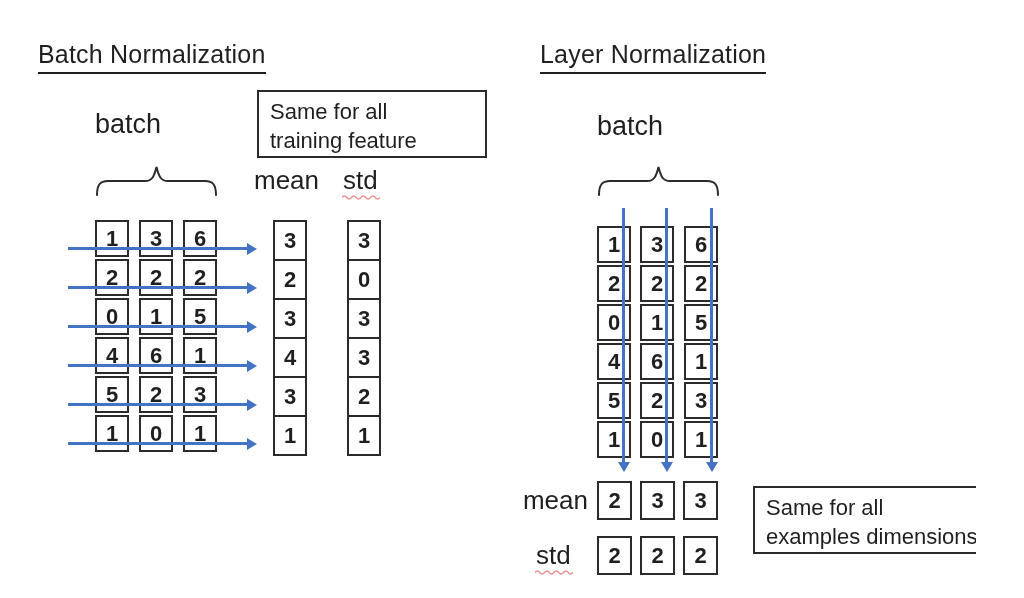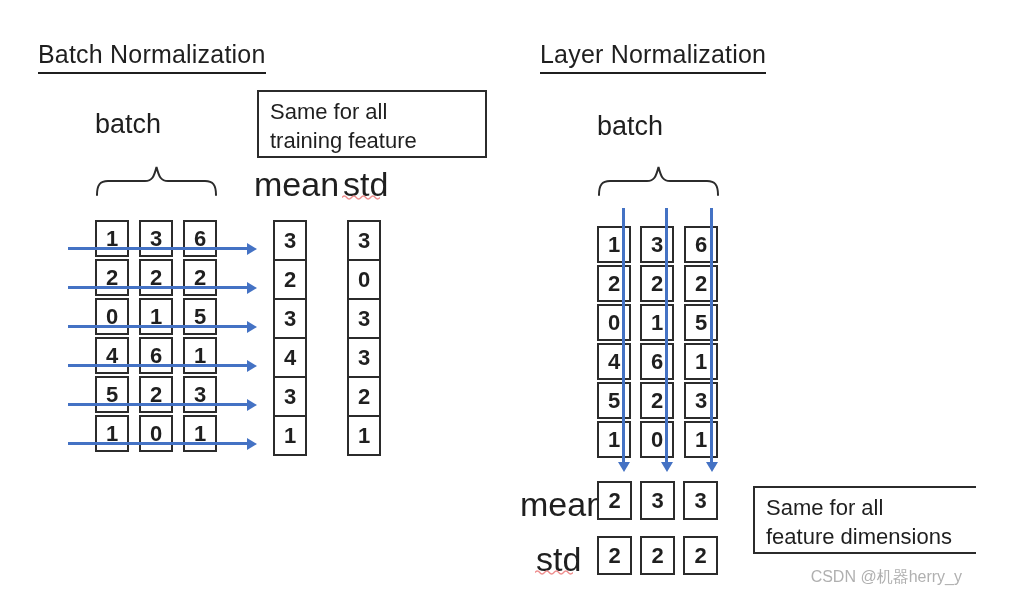--- a/index.html
+++ b/index.html
@@ -6,21 +6,21 @@
   #canvas{
     position:relative;width:976px;height:598px;background:#ffffff;overflow:hidden;
     font-family:Liberation Sans, sans-serif;color:#1f1f1f;
     --blue:#4472C4;--ink:#2b2b2b;--red:#ef8f8f;--wm:#b0b0b0;
   }
   .title{
     position:absolute;font-size:25px;font-weight:400;letter-spacing:.2px;
     border-bottom:2px solid #1f1f1f;padding-bottom:3px;white-space:nowrap;
   }
   .batch-label{position:absolute;font-size:27px;text-align:left;}
-  .lbl{position:absolute;font-size:34px;white-space:nowrap;}
+  .lbl{position:absolute;font-size:26px;white-space:nowrap;}
   .note{
     position:absolute;border:2px solid var(--ink);background:#fff;
     font-size:22px;line-height:29px;padding:5px 11px;box-sizing:border-box;
   }
   .col{position:absolute;display:flex;flex-direction:column;gap:2px;}
   .col .cell{
     width:34px;height:37px;box-sizing:border-box;border:2px solid var(--ink);
     background:#fff;display:flex;align-items:center;justify-content:center;
     font-size:22px;font-weight:bold;
   }
@@ -169,18 +169,17 @@
     <path d="M0,3.5 Q2.4,0.5 4.75,3.5 T9.5,3.5 T14.25,3.5 T19,3.5 T23.75,3.5 T28.5,3.5 T33.25,3.5 T38,3.5" fill="none" stroke="#ef8f8f" stroke-width="1.4"></path>
   </svg>
   <div class="hrow" style="left:597px;top:536px">
       <div class="cell">2</div>
       <div class="cell">2</div>
       <div class="cell">2</div>
     </div>
 
   <div class="note" style="left:753px;top:486px;width:248px;height:68px">
     <div>Same for all</div>
-    <div>feature dimensions</div>
+    <div>examples dimensions</div>
   </div>
 
-  <div class="watermark" style="right:14px;top:567px">CSDN @机器herry_y</div>
 
 </div>
 
 </body></html>

